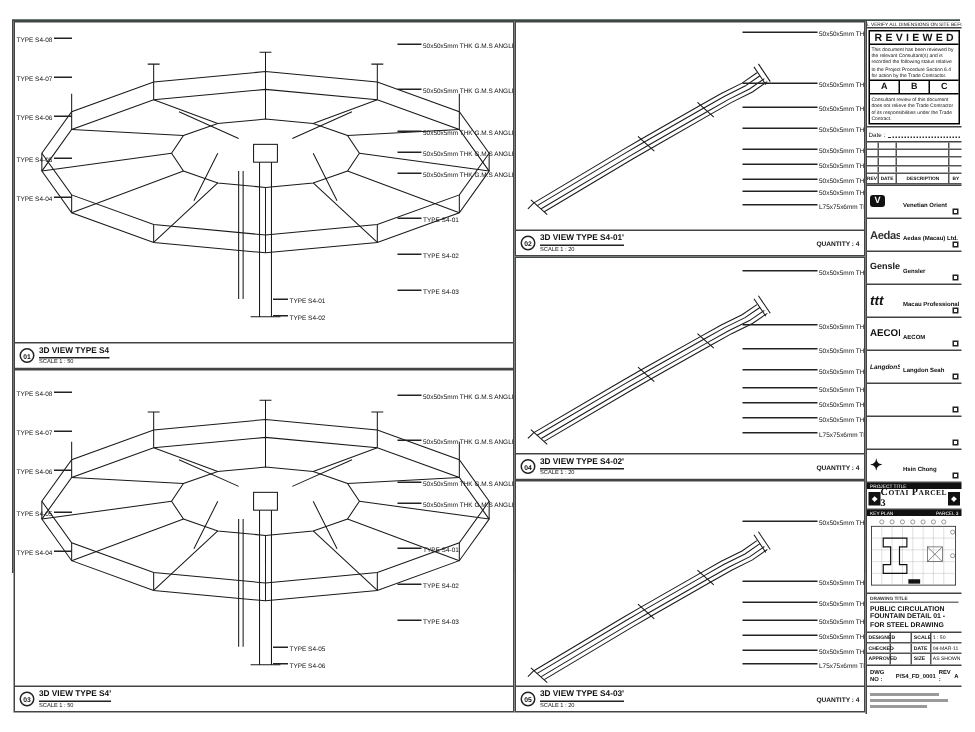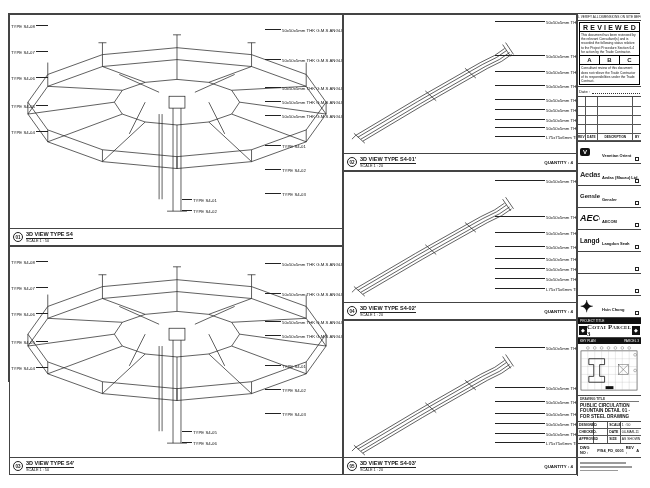--- a/index.html
+++ b/index.html
@@ -358,20 +358,30 @@
               <span>Gensler</span>
             </span>
           <span class="pinfo">
             <span class="pname">Gensler</span>
             
           </span>
           <span class="chk"></span>
         </div>
           <div class="party">
           <span class="logobox">
+              <span>ttt</span>
+            </span>
+          <span class="pinfo">
+            <span class="pname">Macau Professional Services Ltd.</span>
+            
+          </span>
+          <span class="chk"></span>
+        </div>
+          <div class="party">
+          <span class="logobox">
               <span>AECOM</span>
             </span>
           <span class="pinfo">
             <span class="pname">AECOM</span>
             
           </span>
           <span class="chk"></span>
         </div>
           <div class="party">
           <span class="logobox">

